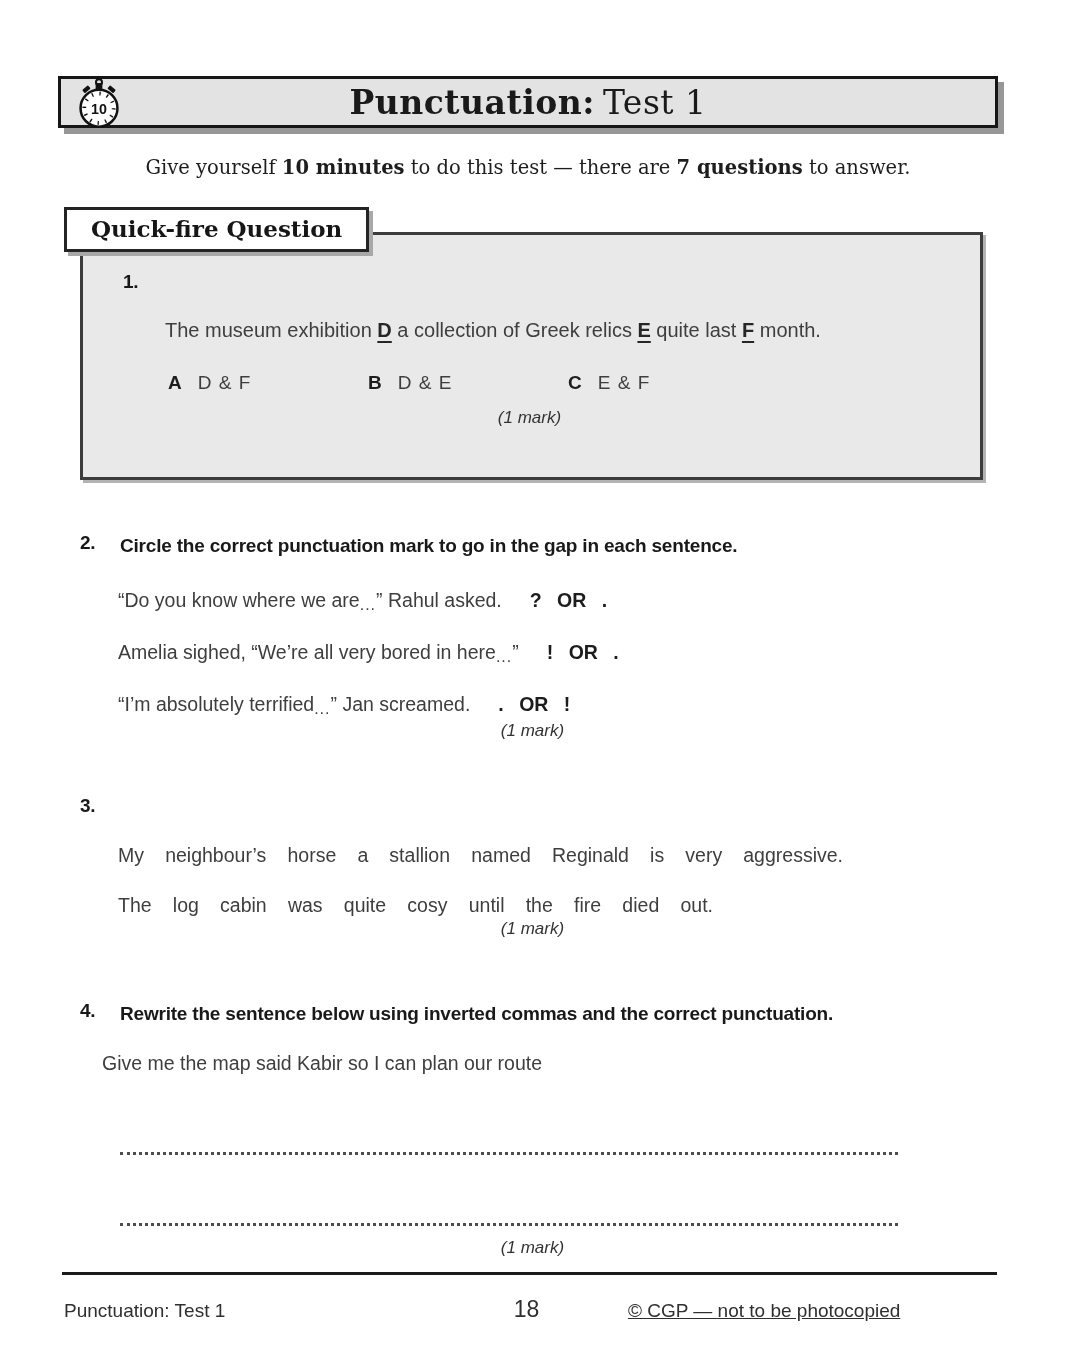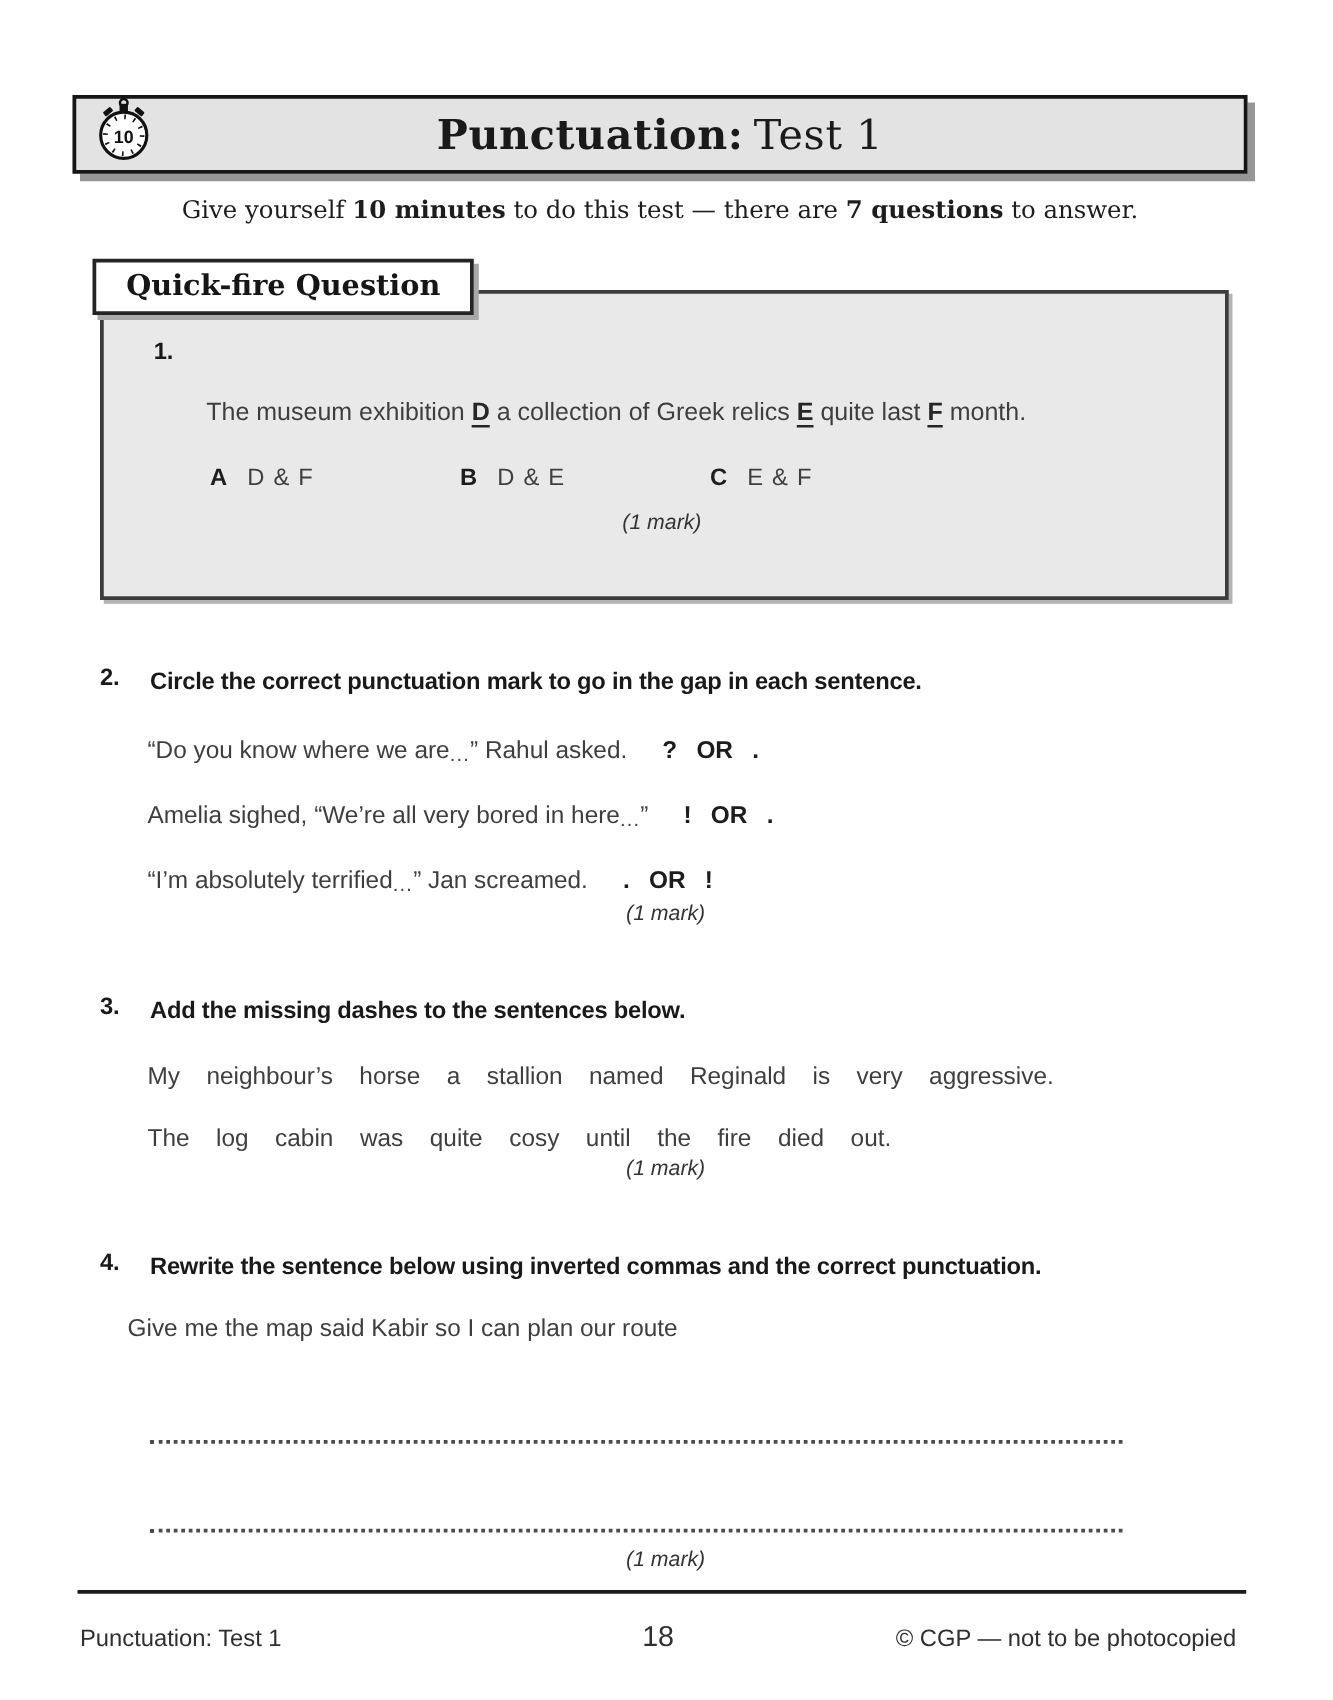--- a/index.html
+++ b/index.html
@@ -5,21 +5,21 @@
   * { margin:0; padding:0; box-sizing:border-box; }
   html,body { background:#ffffff; }
   body { font-family:"Liberation Sans", sans-serif; color:#2b2b2b; }
   .page {
     position:relative; width:1066px; height:1360px; margin:0 auto;
     background:#ffffff; overflow:hidden;
   }
 
   
   .header-bar {
-    position:absolute; left:58px; top:76px; width:940px; height:63px;
+    position:absolute; left:58px; top:76px; width:940px; height:52px;
     background:#e3e3e3; border:3px solid #161616;
     box-shadow:6px 6px 0 #979797;
     display:flex; align-items:center; justify-content:center;
   }
   .timer { position:absolute; left:12px; top:-1px; width:52px; height:52px; }
   .page-title {
     font-family:"DejaVu Serif", serif; font-size:33px; color:#1a1a1a;
     letter-spacing:0.5px; white-space:nowrap;
   }
   .page-title .t-bold { font-weight:bold; }
@@ -33,21 +33,21 @@
   }
   .instruction b { font-weight:bold; }
 
   
   .qf-box {
     position:absolute; left:80px; top:232px; width:903px; height:248px;
     background:#e9e9e9; border:3px solid #3c3c3c; box-shadow:3px 3px 0 #b3b3b3;
     padding:36px 44px 0 40px; z-index:1;
   }
   .qf-label {
-    position:absolute; left:74px; top:207px; z-index:2;
+    position:absolute; left:64px; top:207px; z-index:2;
     background:#ffffff; border:3px solid #242424; box-shadow:4px 4px 0 #a8a8a8;
     padding:5px 24px 7px 24px;
     font-family:"DejaVu Serif", serif; font-weight:bold; font-size:23px; color:#161616;
     white-space:nowrap;
   }
 
   .q-head { display:flex; }
   .q-num {
     width:40px; flex:0 0 40px; font-weight:bold; font-size:19px;
     color:#191919; letter-spacing:-0.2px;
@@ -114,21 +114,21 @@
   .footer-rule {
     position:absolute; left:62px; top:1272px; width:935px; height:0;
     border-top:3px solid #1b1b1b;
   }
   .footer-row {
     position:absolute; left:64px; top:1296px; width:925px;
     display:flex; align-items:baseline;
   }
   .footer-left { flex:1; font-size:19px; color:#2f2f2f; }
   .footer-page { flex:0 0 auto; font-size:23px; color:#2f2f2f; }
-  .footer-right { flex:1; text-align:right; font-size:19px; color:#2f2f2f; }
+  .footer-right { flex:1; text-align:center; font-size:19px; color:#2f2f2f;text-decoration:underline; }
 </style>
 </head>
 <body>
 
 <div class="page">
 
   <div class="header-bar">
     <svg class="timer" viewBox="0 0 60 62" aria-hidden="true">
       <rect x="26" y="6" width="8" height="8" fill="#111"></rect>
       <circle cx="30" cy="5" r="3.6" fill="none" stroke="#111" stroke-width="2.4"></circle>
@@ -191,21 +191,20 @@
         <span class="gap">...</span>
         <span>” Jan screamed.</span>
         <span class="choice">. OR !</span>
       </div>
     <div class="marks">(1 mark)</div>
   </div>
 
   <div class="question q3">
     <div class="q-head">
       <div class="q-num">3.</div>
-      <div class="q-prompt">Add the missing dashes to the sentences below.</div>
     </div>
     <span class="just-sentence s1">My neighbour’s horse a stallion named Reginald is very aggressive.</span>
     <span class="just-sentence s2">The log cabin was quite cosy until the fire died out.</span>
     <div class="marks">(1 mark)</div>
   </div>
 
   <div class="question q4">
     <div class="q-head">
       <div class="q-num">4.</div>
       <div class="q-prompt">Rewrite the sentence below using inverted commas and the correct punctuation.</div>

